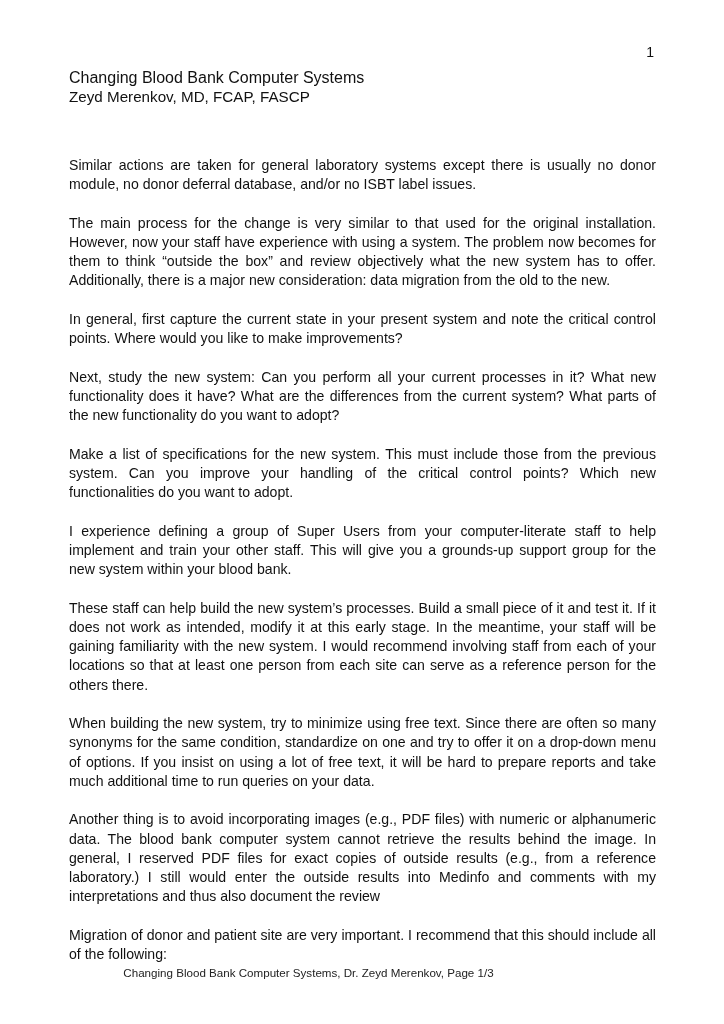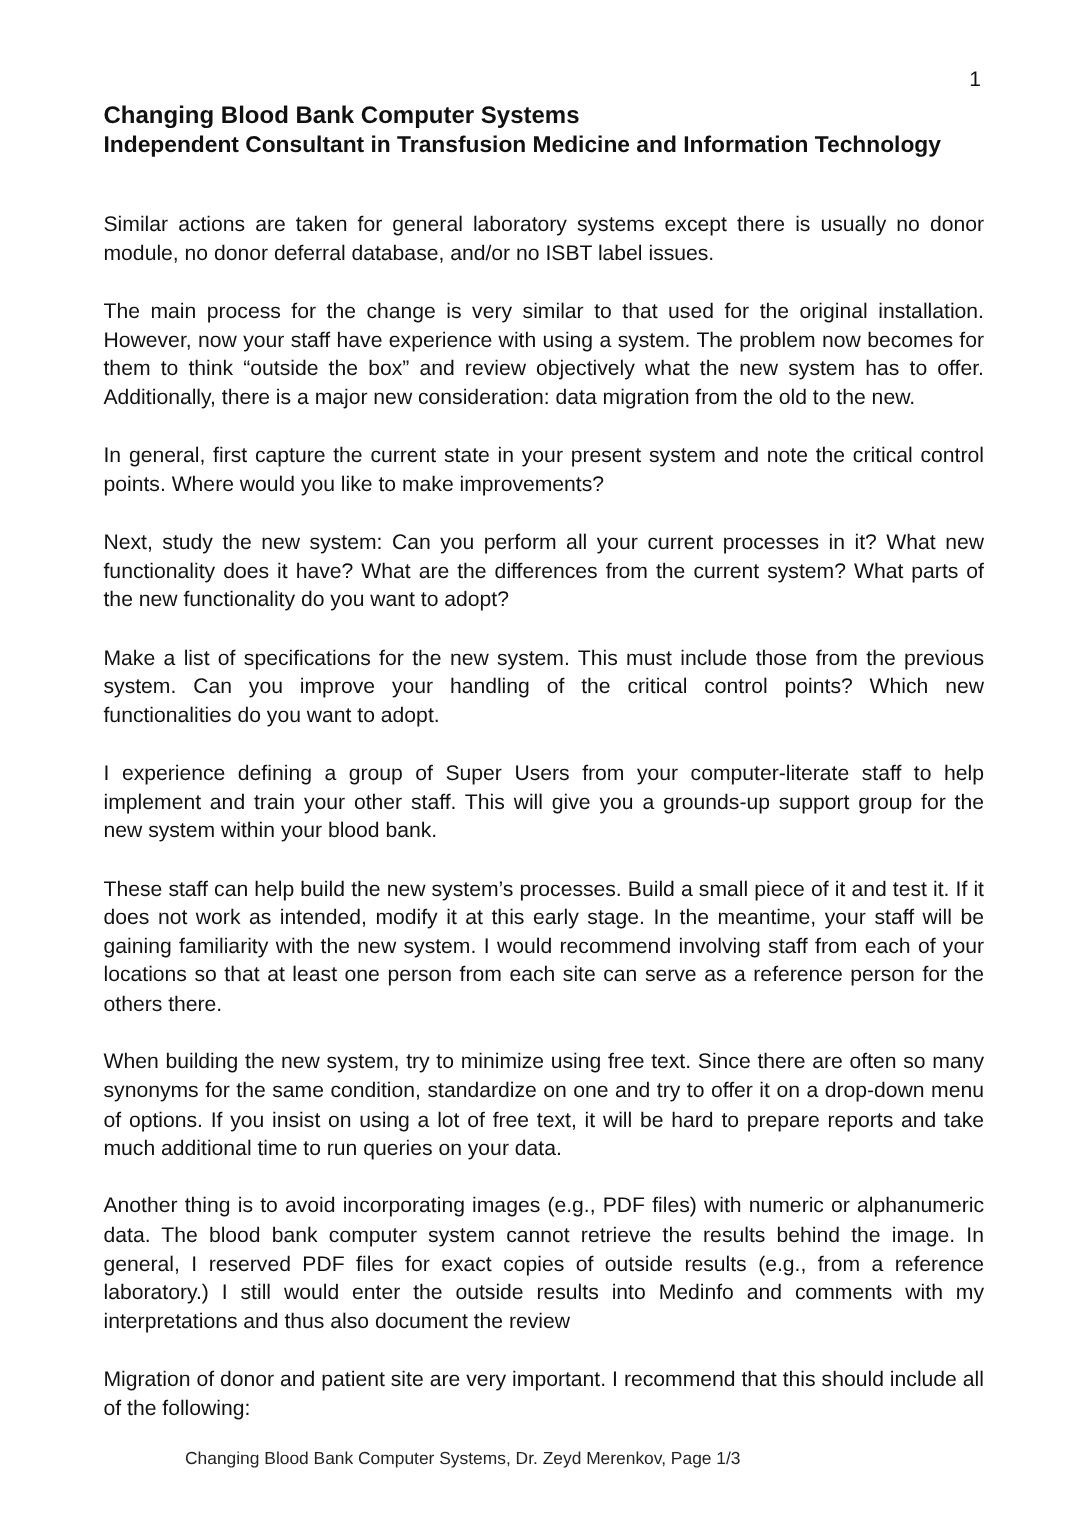--- a/index.html
+++ b/index.html
@@ -21,31 +21,31 @@
       right: 70px;
       font-size: 14px;
     }
     .header {
       position: absolute;
       top: 68px;
       left: 69px;
       width: 590px;
     }
     .header .line {
-      font-weight: bold;
+      font-weight: normal;
       font-size: 15.2px;
       line-height: 19px;
       white-space: nowrap;
     }
     .header .title {
       font-size: 16px;
     }
     .body {
       position: absolute;
-      top: 140px;
+      top: 156px;
       left: 69px;
       width: 587px;
     }
     .para {
       font-size: 14.1px;
       line-height: 19.2px;
       text-align: justify;
       margin: 0 0 19.4px 0;
     }
     .footer {
@@ -58,21 +58,21 @@
       color: #222;
     }
   </style>
 </head>
 <body>
 
 <div class="page-number">1</div>
 
 <div class="header">
   <div class="line title">Changing Blood Bank Computer Systems</div>
-  <div class="line">Independent Consultant in Transfusion Medicine and Information Technology</div>
+  <div class="line">Zeyd Merenkov, MD, FCAP, FASCP</div>
 </div>
 
 <div class="body">
   <p class="para">Similar actions are taken for general laboratory systems except there is usually no donor module, no donor deferral database, and/or no ISBT label issues.</p>
   <p class="para">The main process for the change is very similar to that used for the original installation. However, now your staff have experience with using a system.  The problem now becomes for them to think “outside the box” and review objectively what the new system has to offer. Additionally, there is a major new consideration:  data migration from the old to the new.</p>
   <p class="para">In general, first capture the current state in your present system and note the critical control points.  Where would you like to make improvements?</p>
   <p class="para">Next, study the new system:  Can you perform all your current processes in it?  What new functionality does it have?  What are the differences from the current system?  What parts of the new functionality do you want to adopt?</p>
   <p class="para">Make a list of specifications for the new system.  This must include those from the previous system.  Can you improve your handling of the critical control points?  Which new functionalities do you want to adopt.</p>
   <p class="para">I experience defining a group of Super Users from your computer-literate staff to help implement and train your other staff.  This will give you a grounds-up support group for the new system within your blood bank.</p>
   <p class="para">These staff can help build the new system’s processes.  Build a small piece of it and test it. If it does not work as intended, modify it at this early stage.  In the meantime, your staff will be gaining familiarity with the new system.  I would recommend involving staff from each of your locations so that at least one person from each site can serve as a reference person for the others there.</p>

